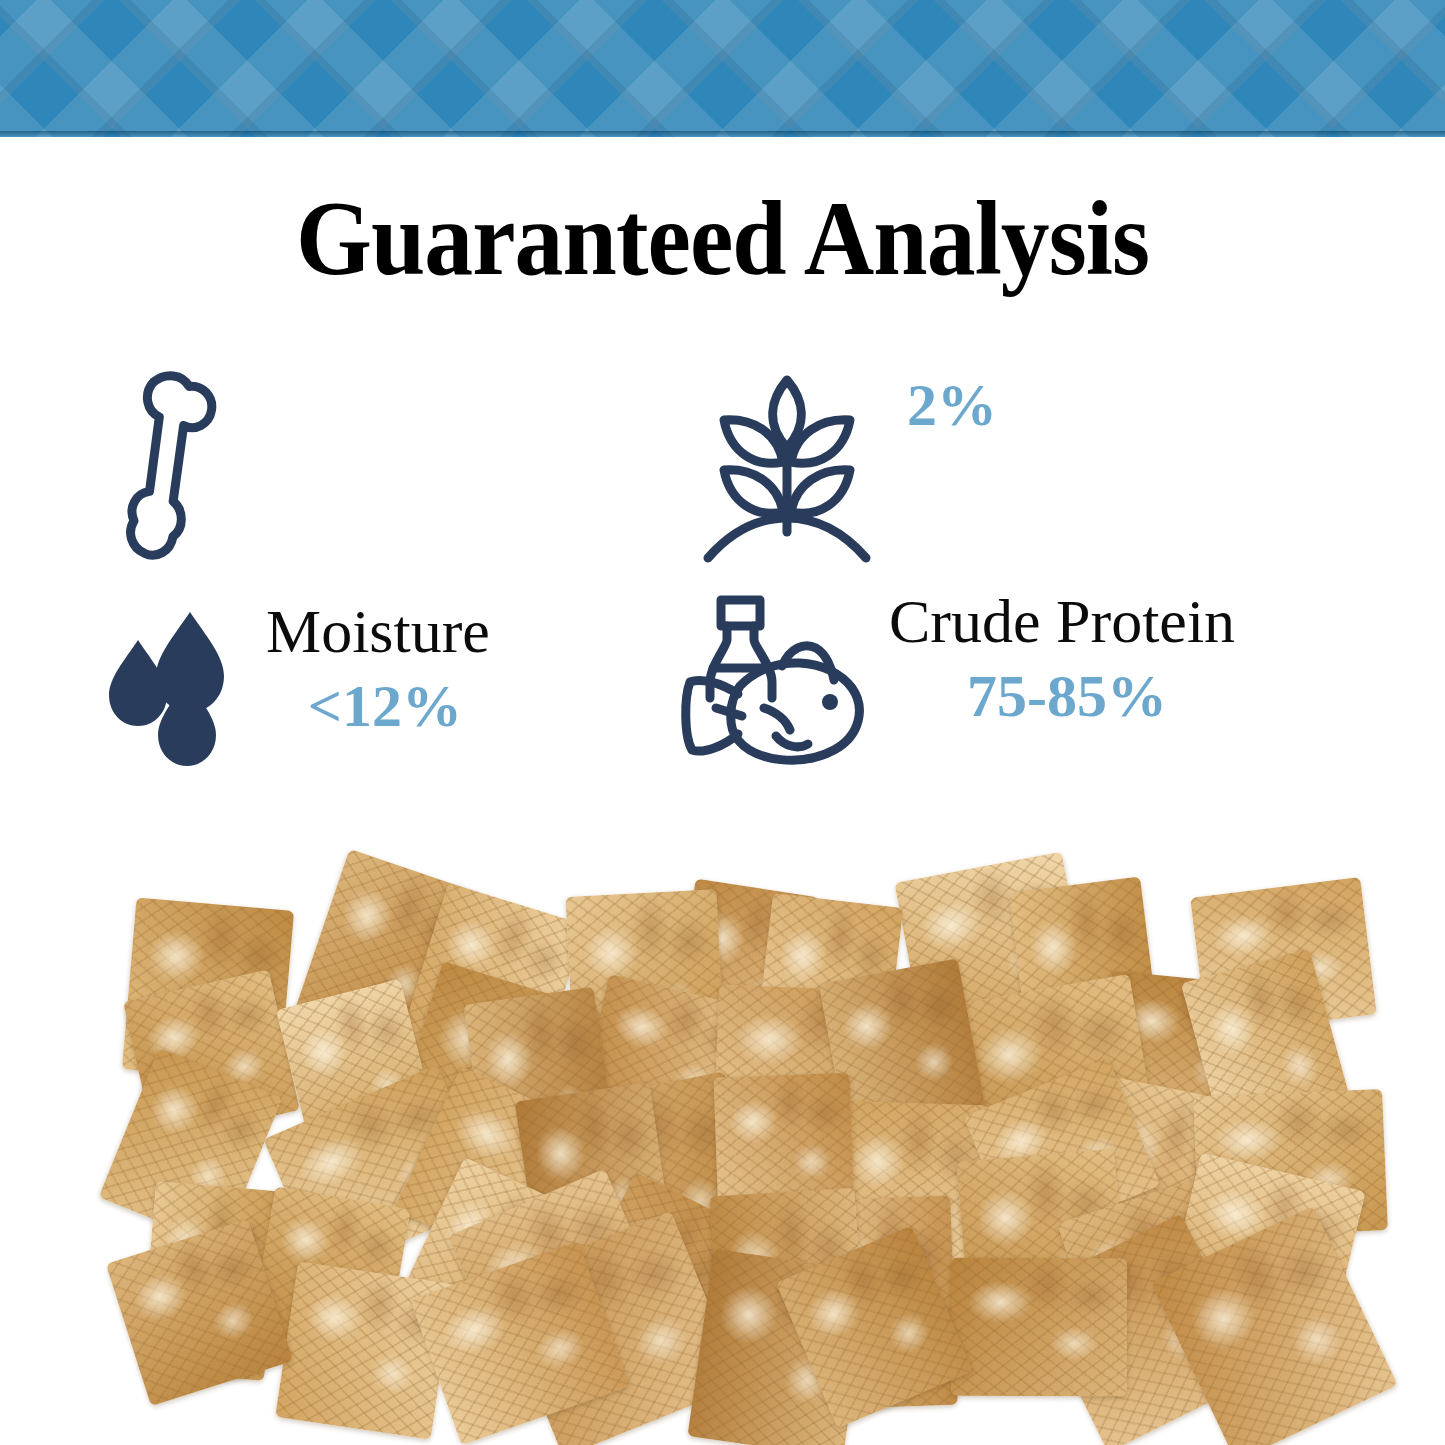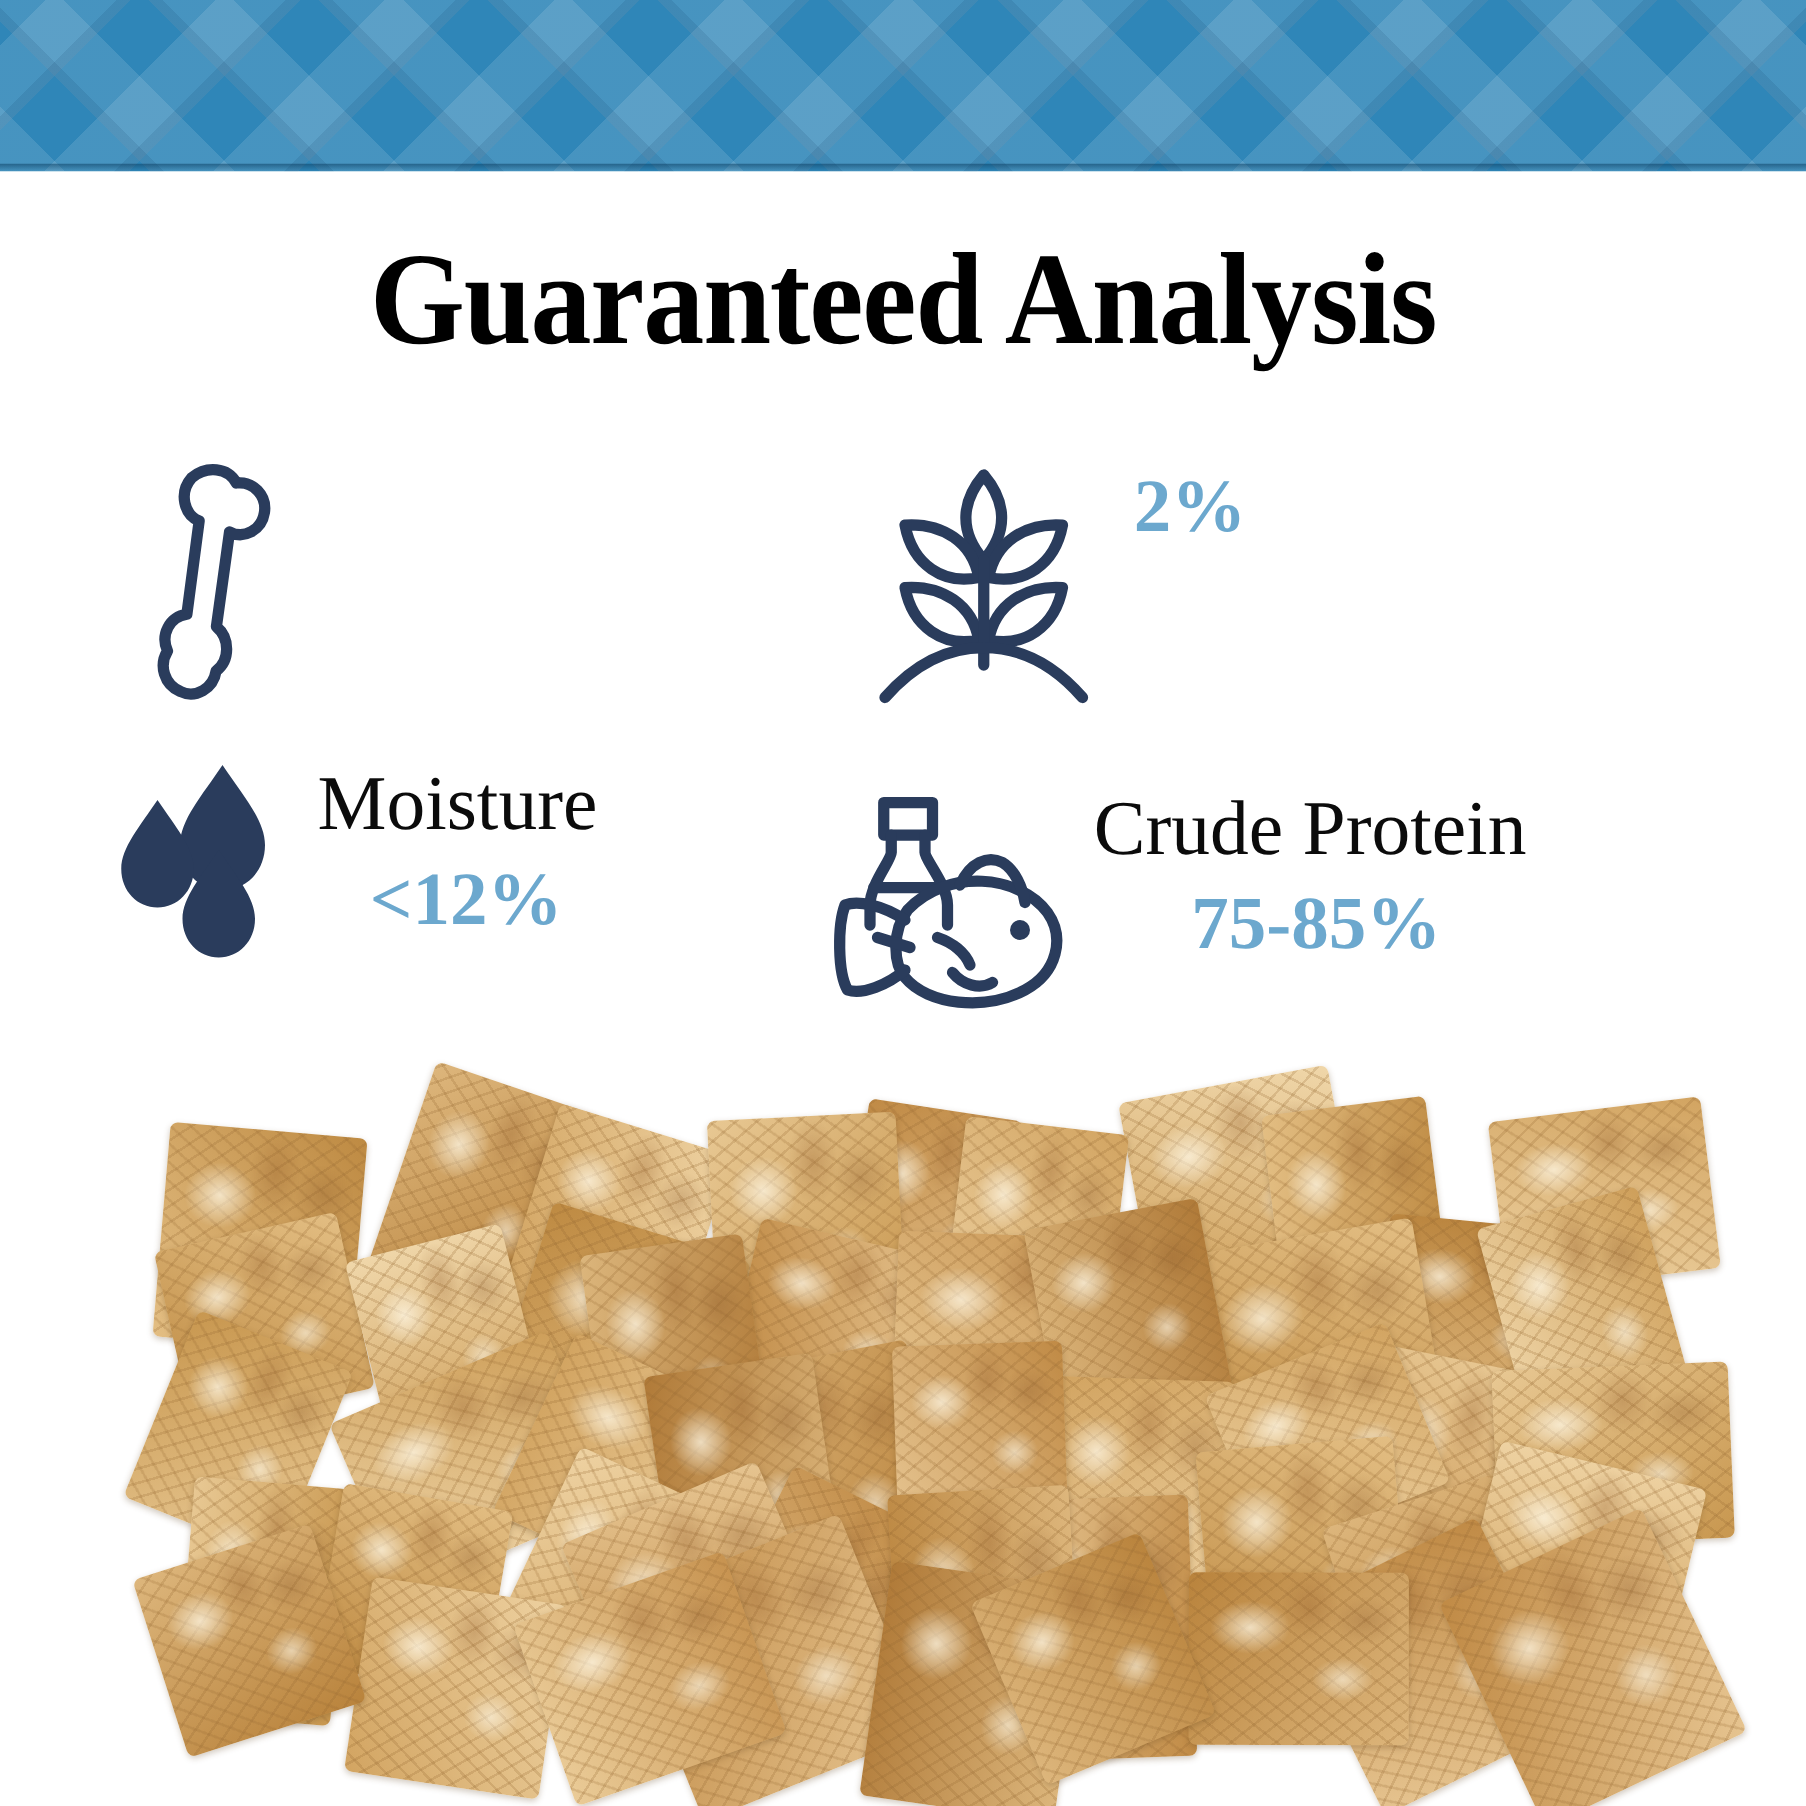--- a/index.html
+++ b/index.html
@@ -87,22 +87,22 @@
     font-size:60px;
     line-height:1.45;
     color:#6CA8CE;
     white-space:nowrap;
     align-self:center;
   }
 
   
   #stat-fat      {left:20px;  top:10px;}
   #stat-fiber    {left:630px; top:10px;}
-  #stat-moisture {left:20px;  top:248px;align-items:center;}
-  #stat-protein  {left:596px; top:238px;margin-top:42px;}
+  #stat-moisture {left:32px;  top:248px;}
+  #stat-protein  {left:610px; top:238px;}
 
   #stat-moisture .stat-value{margin-left:14px;}
   #stat-protein  .stat-value{margin-left:10px;}
   #stat-fiber    .stat-value{margin-left:18px;}
   #stat-fat      .stat-value{margin-left:10px;}
 
   
   #product{
     position:absolute;left:150px;top:885px;width:1150px;height:545px;
   }

